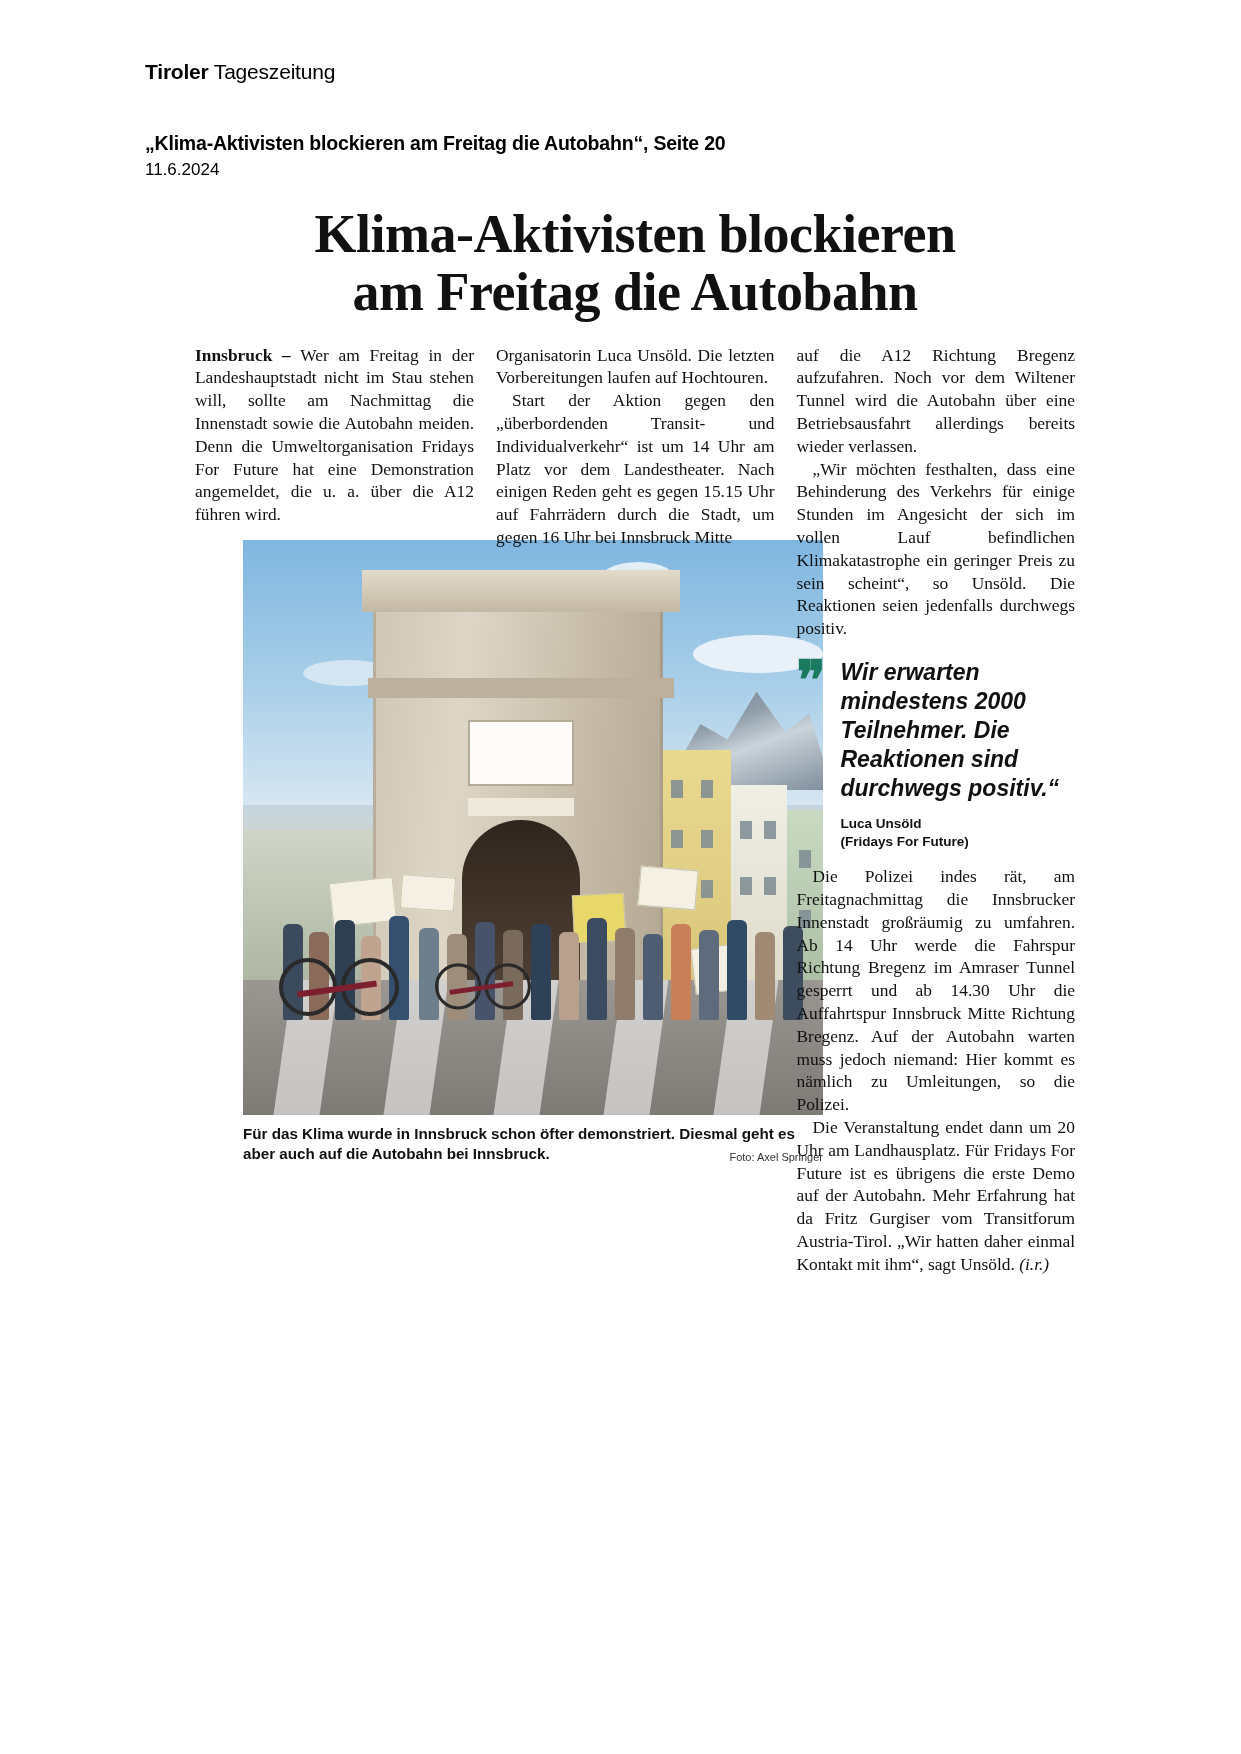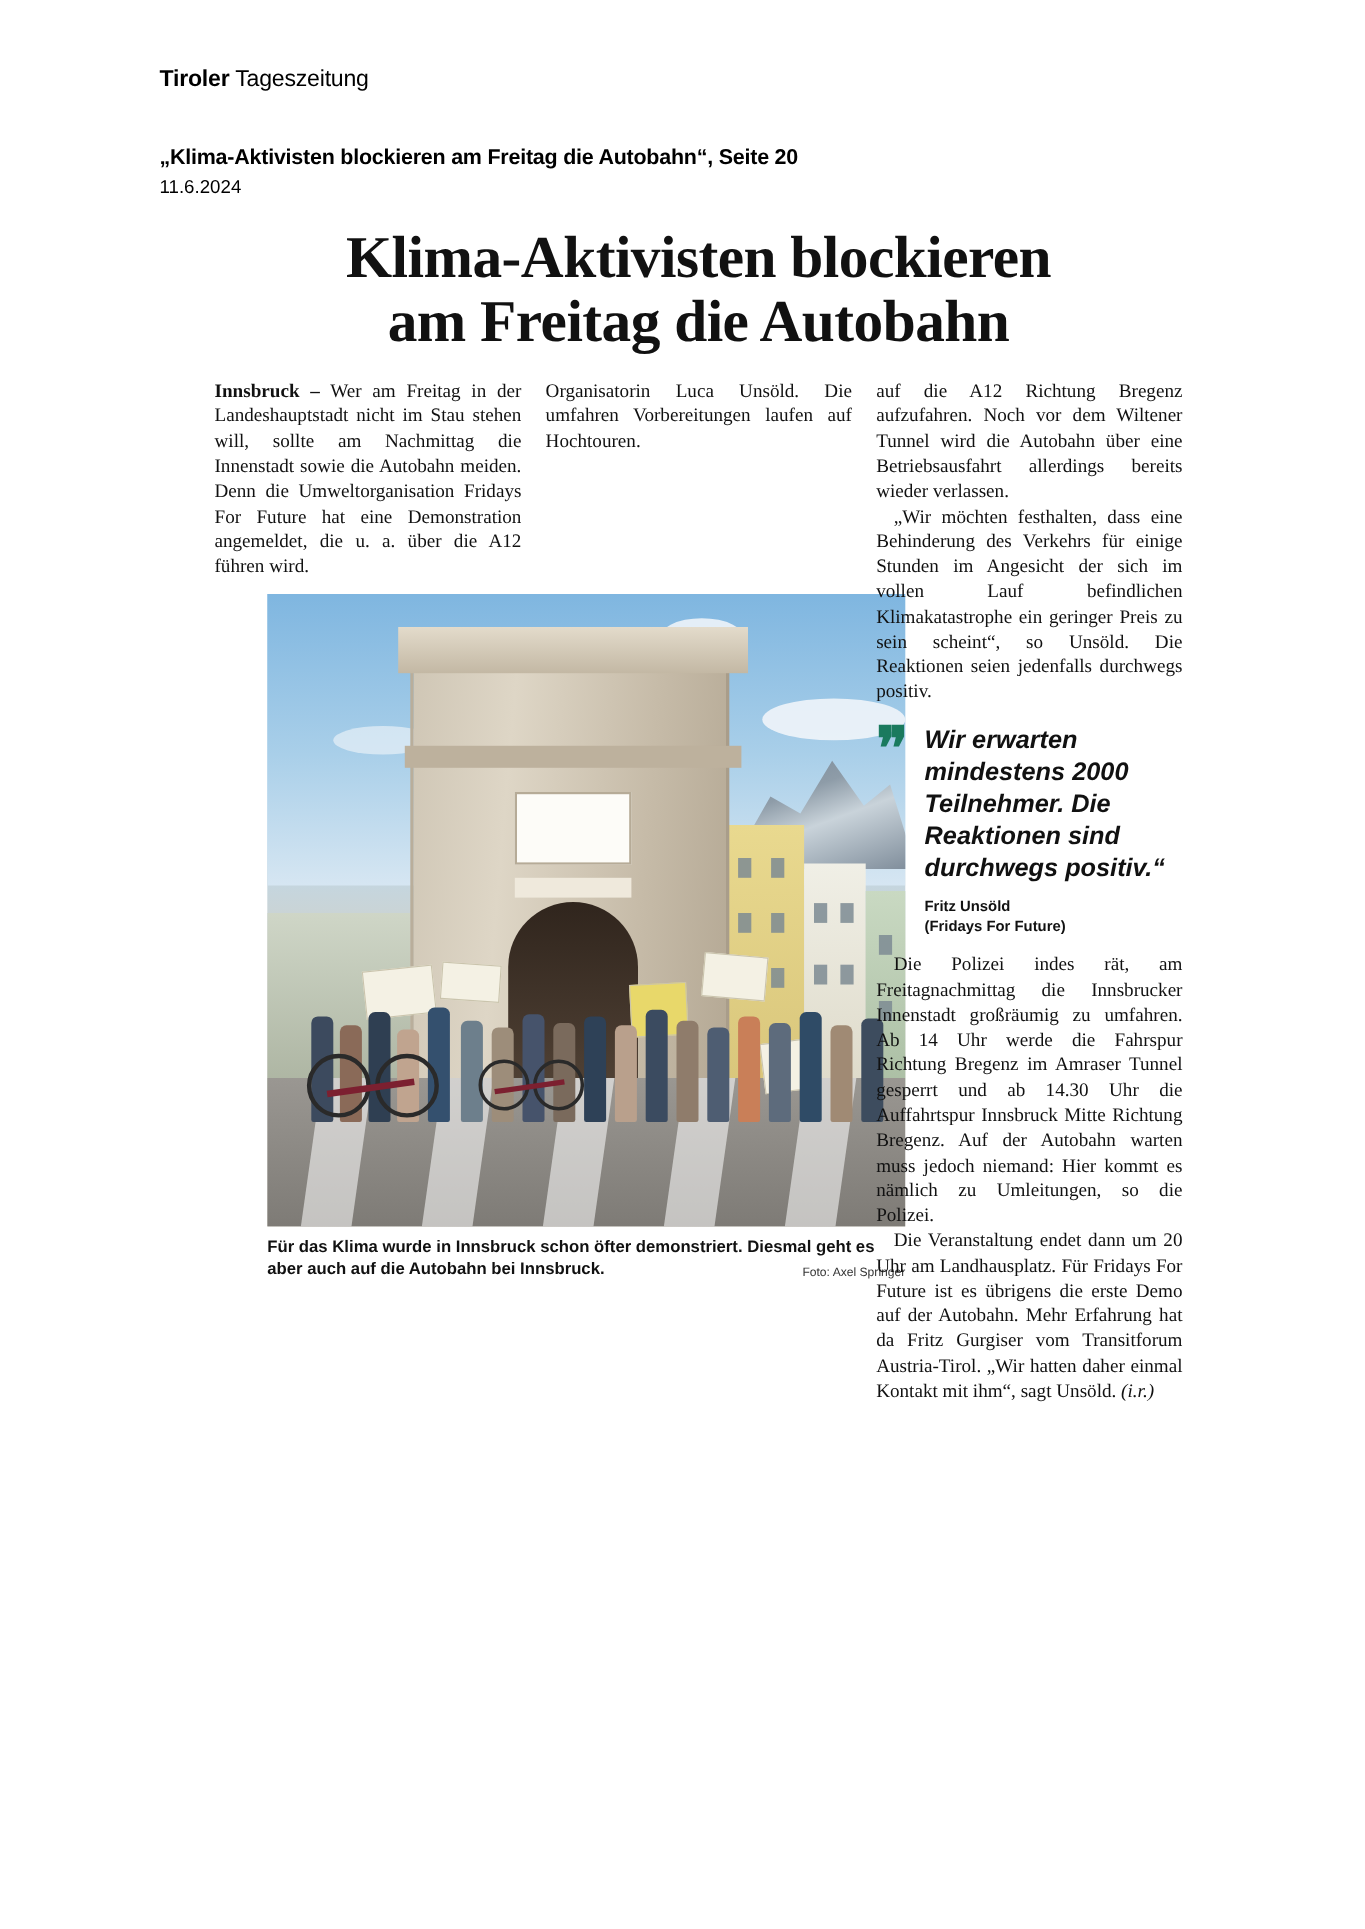--- a/index.html
+++ b/index.html
@@ -380,32 +380,33 @@
           </div>
 
           <div class="caption">
             <span>Für das Klima wurde in Innsbruck schon öfter demonstriert. Diesmal geht es aber auch auf die Autobahn bei Innsbruck.</span>
             <span class="credit">Foto: Axel Springer</span>
           </div>
         </div>
       </div>
 
       <div class="col">
-        <p class="body-text">Organisatorin Luca Unsöld. Die umfahren Vorbereitungen laufen auf Hochtouren.</p>
+        <p class="body-text">Organisatorin Luca Unsöld. Die letzten Vorbereitungen laufen auf Hochtouren.</p>
+        <p class="body-text">Start der Aktion gegen den „überbordenden Transit- und Individualverkehr“ ist um 14 Uhr am Platz vor dem Landestheater. Nach einigen Reden geht es gegen 15.15 Uhr auf Fahrrädern durch die Stadt, um gegen 16 Uhr bei Innsbruck Mitte</p>
       </div>
 
       <div class="col">
         <p class="body-text">auf die A12 Richtung Bregenz aufzufahren. Noch vor dem Wiltener Tunnel wird die Autobahn über eine Betriebsausfahrt allerdings bereits wieder verlassen.</p>
         <p class="body-text">„Wir möchten festhalten, dass eine Behinderung des Verkehrs für einige Stunden im Angesicht der sich im vollen Lauf befindlichen Klimakatastrophe ein geringer Preis zu sein scheint“, so Unsöld. Die Reaktionen seien jedenfalls durchwegs positiv.</p>
 
         <div class="pullquote">
           <span class="qmark">❞</span>
           <div class="qtext">Wir erwarten mindestens 2000 Teilnehmer. Die Reaktionen sind durchwegs positiv.“</div>
           <div class="qattr">
-            <div>Fritz Unsöld</div>
+            <div>Luca Unsöld</div>
             <div>(Fridays For Future)</div>
           </div>
         </div>
 
         <p class="body-text" style="margin-top:14px; text-indent:16px;">Die Polizei indes rät, am Freitagnachmittag die Innsbrucker Innenstadt großräumig zu umfahren. Ab 14 Uhr werde die Fahrspur Richtung Bregenz im Amraser Tunnel gesperrt und ab 14.30 Uhr die Auffahrtspur Innsbruck Mitte Richtung Bregenz. Auf der Autobahn warten muss jedoch niemand: Hier kommt es nämlich zu Umleitungen, so die Polizei.</p>
         <p class="body-text"><span>Die Veranstaltung endet dann um 20 Uhr am Landhausplatz. Für Fridays For Future ist es übrigens die erste Demo auf der Autobahn. Mehr Erfahrung hat da Fritz Gurgiser vom Transitforum Austria-Tirol. „Wir hatten daher einmal Kontakt mit ihm“, sagt Unsöld.</span> <span class="italic">(i.r.)</span></p>
       </div>
 
     </div>
   </div>

